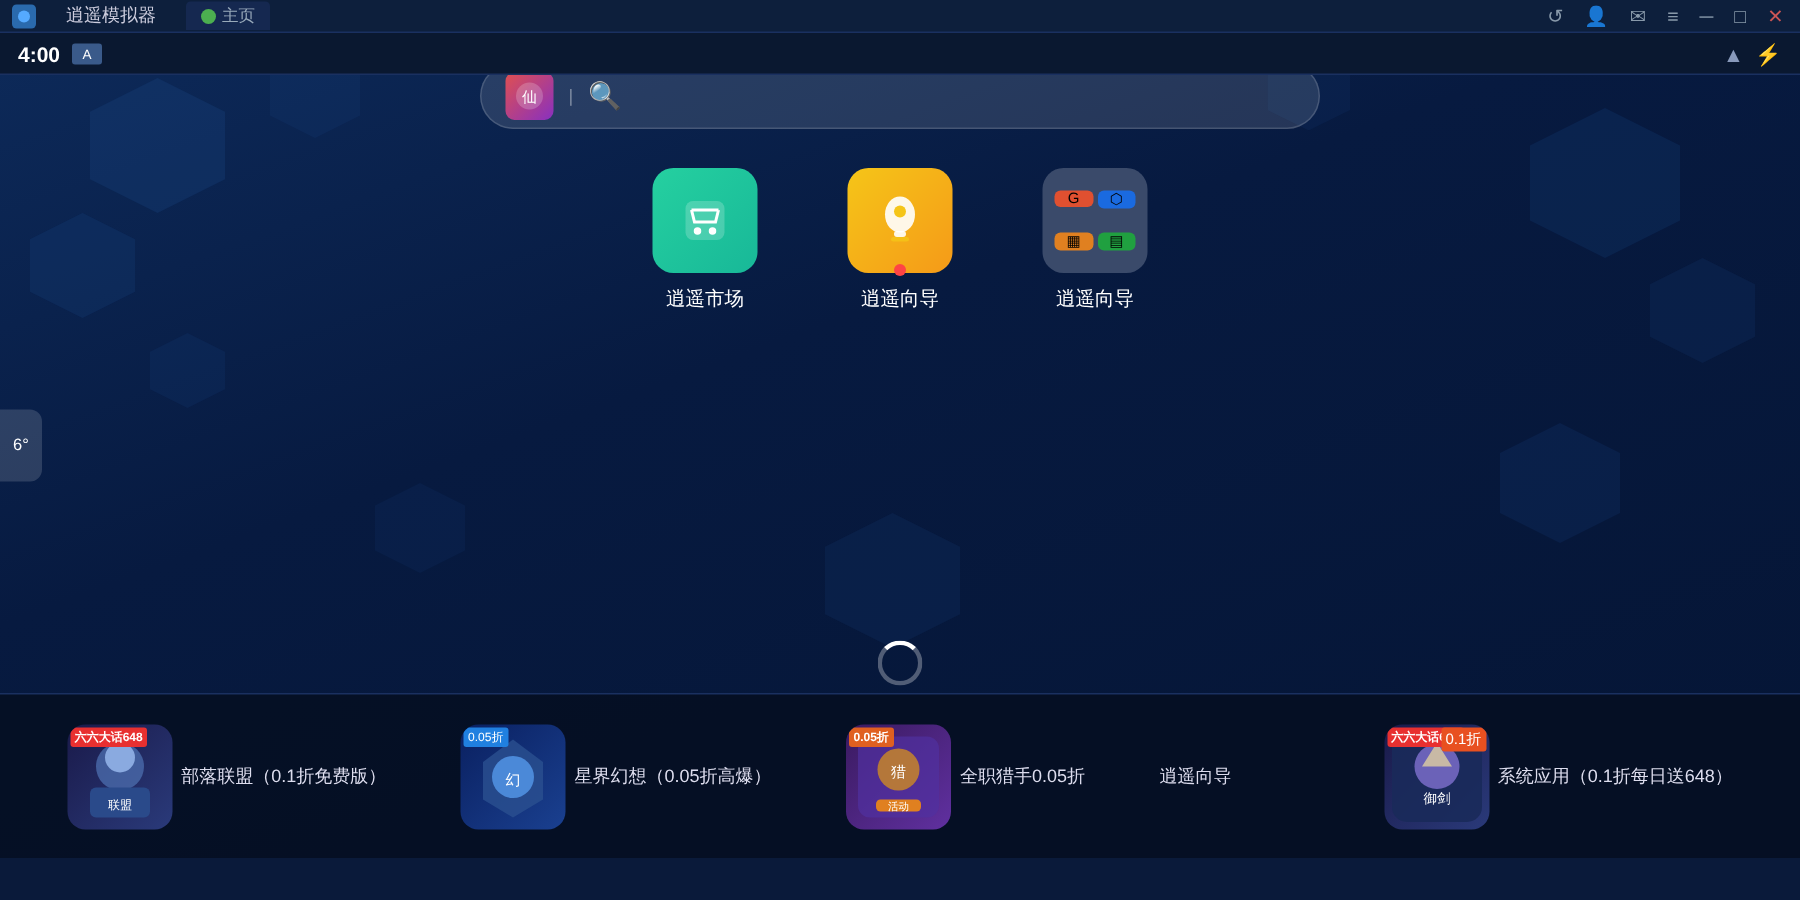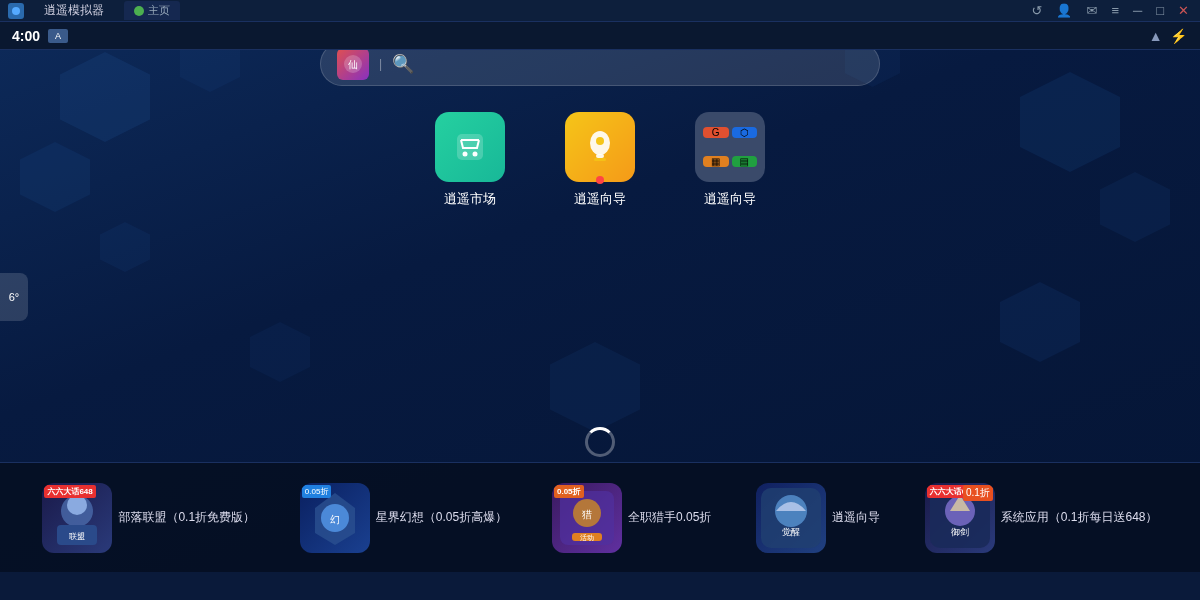--- a/index.html
+++ b/index.html
@@ -510,28 +510,20 @@
           <circle cx="35" cy="30" r="14" fill="#c08030" opacity="0.9"></circle>
           <text x="35" y="35" text-anchor="middle" fill="#fff" font-size="10">猎</text>
           <rect x="20" y="50" width="30" height="8" rx="3" fill="#e08020"></rect>
           <text x="35" y="57" text-anchor="middle" fill="#fff" font-size="7">活动</text>
         </svg>
       </div>
       <span class="game-label">全职猎手0.05折</span>
     </div>
 
     <div class="game-item">
-      <div class="game-icon game4">
-        <svg width="70" height="70" viewBox="0 0 70 70">
-          <rect x="5" y="5" width="60" height="60" rx="10" fill="#204070" opacity="0.8"></rect>
-          <circle cx="35" cy="28" r="16" fill="#60a0e0" opacity="0.7"></circle>
-          <path d="M20 28 Q35 10 50 28" fill="#c0d0f0" opacity="0.8"></path>
-          <text x="35" y="52" text-anchor="middle" fill="#fff" font-size="9">觉醒</text>
-        </svg>
-      </div>
       <span class="game-label">逍遥向导</span>
     </div>
 
     <div class="game-item">
       <div class="game-icon game5">
         <div class="game-badge">六六大话648</div>
         <div class="game-badge2">0.1折</div>
         <svg width="70" height="70" viewBox="0 0 70 70">
           <rect x="5" y="5" width="60" height="60" rx="10" fill="#1a2a5a" opacity="0.9"></rect>
           <circle cx="35" cy="28" r="15" fill="#8070d0" opacity="0.8"></circle>

